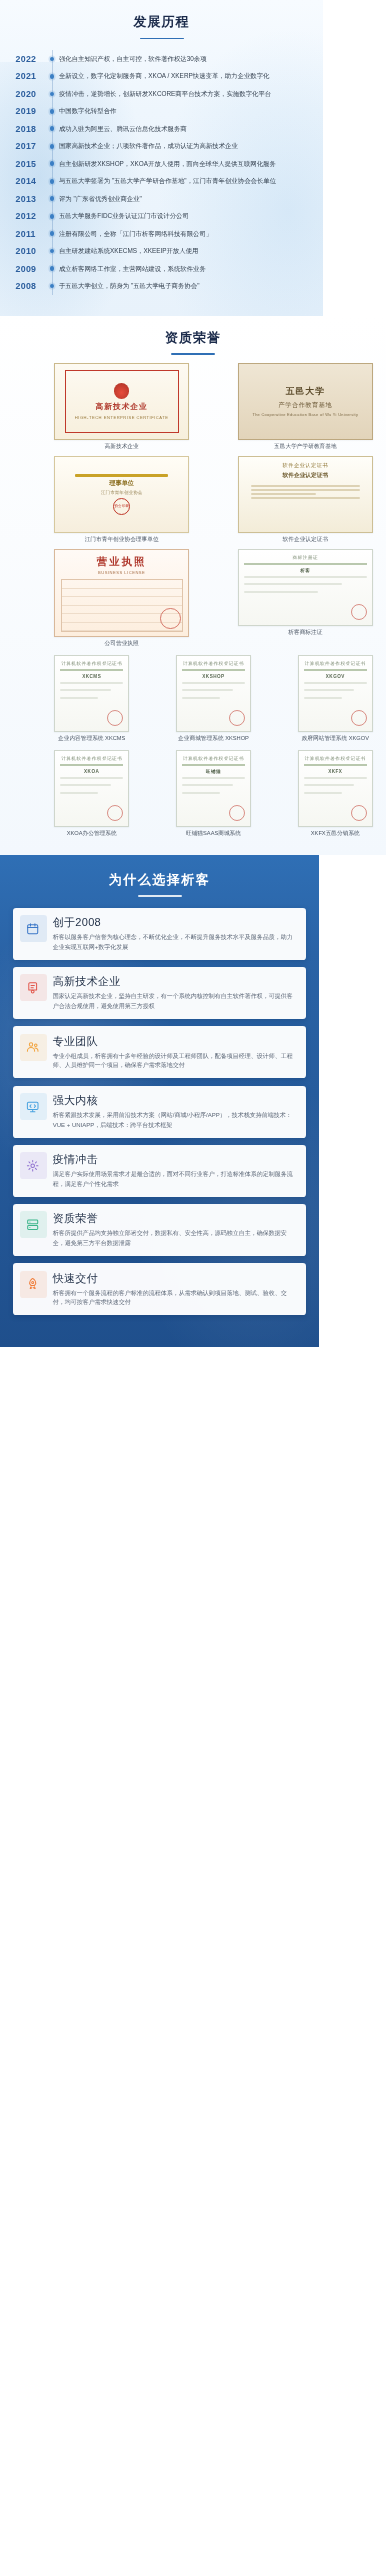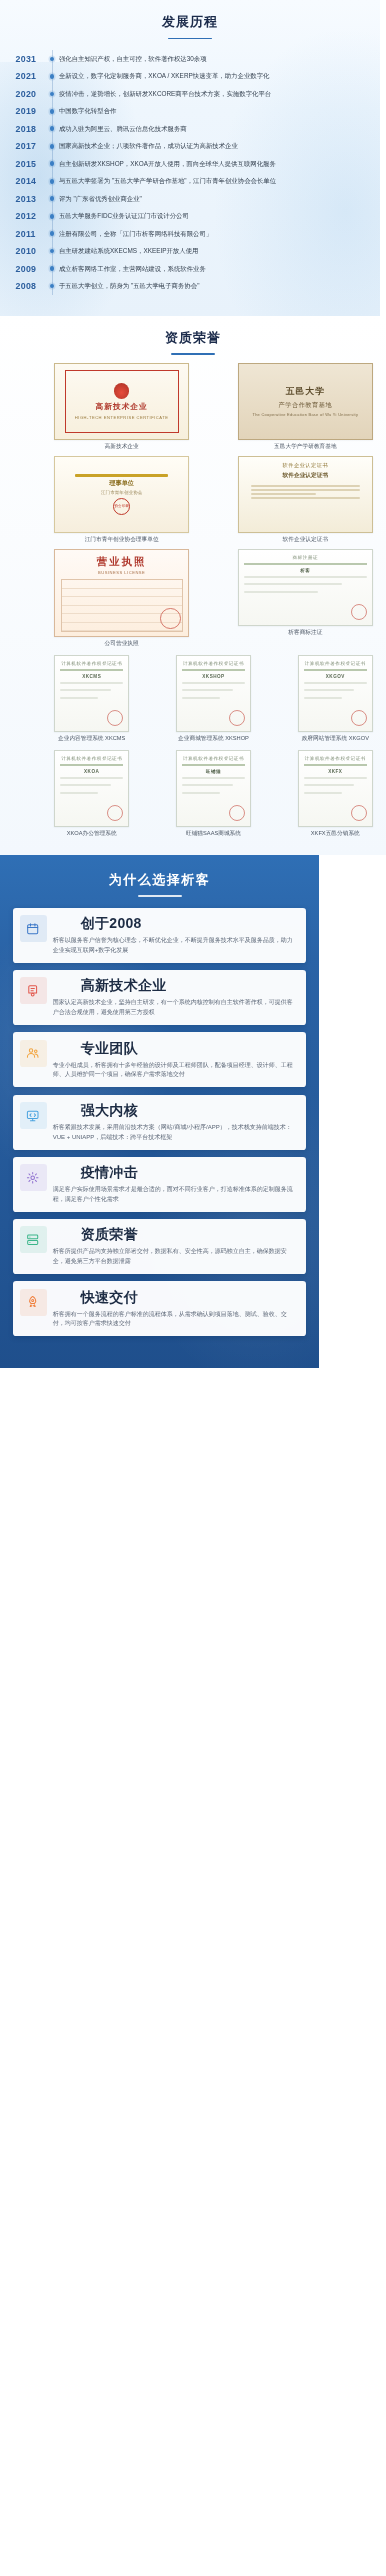--- a/index.html
+++ b/index.html
@@ -7,21 +7,21 @@
   body {
     width:386px;
     font-family:"Liberation Sans", sans-serif;
     color:#333;
     -webkit-font-smoothing:antialiased;
   }
 
   
   .sec-timeline {
     position:relative;
-    width:380px;
+    width:323px;
     padding:0 0 20.6px 0;
     background:linear-gradient(180deg,#f7fbff 0%, #eef6fd 35%, #e8f2fb 100%);
     overflow:hidden;
   }
   .sec-timeline::before {
     content:"";
     position:absolute;
     left:-31px; top:62px;
     width:175px; height:289px;
     background:radial-gradient(ellipse at 40% 40%, rgba(120,175,220,0.30), rgba(120,175,220,0) 70%);
@@ -273,45 +273,44 @@
   .why-ico {
     flex:0 0 27px;
     height:27px;
     border-radius:3.1px;
     display:flex;align-items:center;justify-content:center;
     margin-right:6.2px;
   }
   .why-ico svg { display:block; }
   .why-body { flex:1 1 auto; }
   .why-h {
-    font-size:14px;
-    font-weight:bold;
+    font-size:11px;
+    font-weight:normal;
     color:#1d2c44;
     margin-bottom:3.1px;
     letter-spacing:0.3px;
-    margin-left:28px;
   }
   .why-p {
     font-size:6px;
     line-height:9.8px;
     color:#5a6575;
   }
 </style>
 </head>
 <body>
 
 <section class="sec-timeline">
   <div class="sec-title-wrap">
     <div class="sec-title">发展历程</div>
     <div class="sec-title-underline"></div>
   </div>
   <div class="timeline" id="timeline-list">
     <div class="tl-line"></div>
   <div class="tl-row">
-        <div class="tl-year">2031</div>
+        <div class="tl-year">2022</div>
         <div class="tl-bullet">
           <span class="tl-dot"></span>
         </div>
         <div class="tl-text">强化自主知识产权，自主可控，软件著作权达30余项</div>
       </div>
       <div class="tl-row">
         <div class="tl-year">2021</div>
         <div class="tl-bullet">
           <span class="tl-dot"></span>
         </div>

